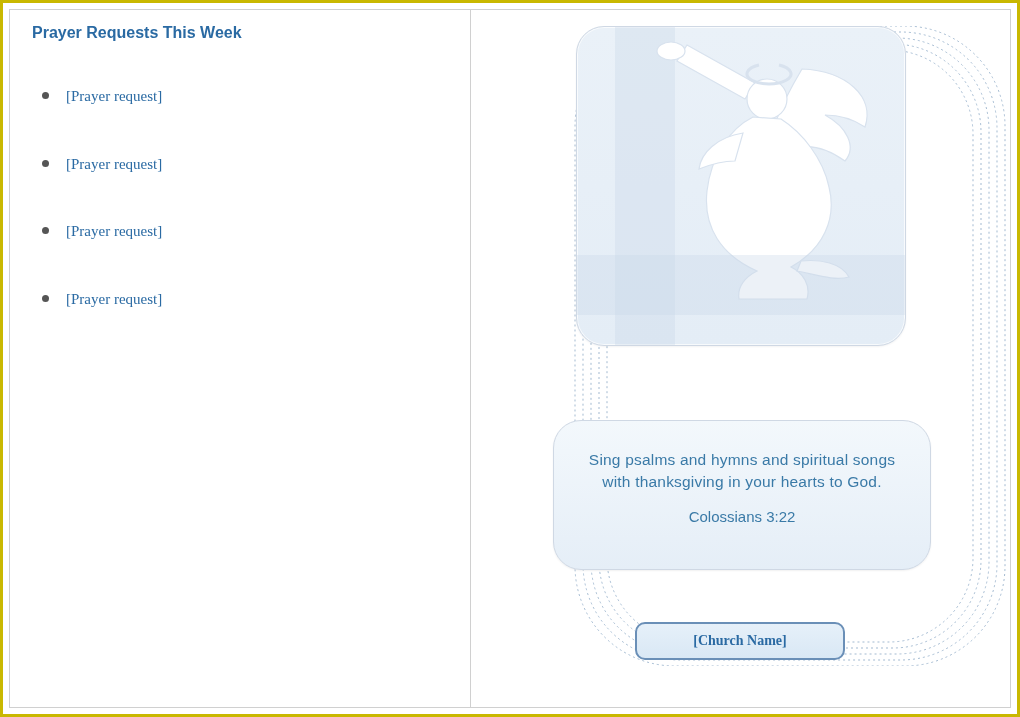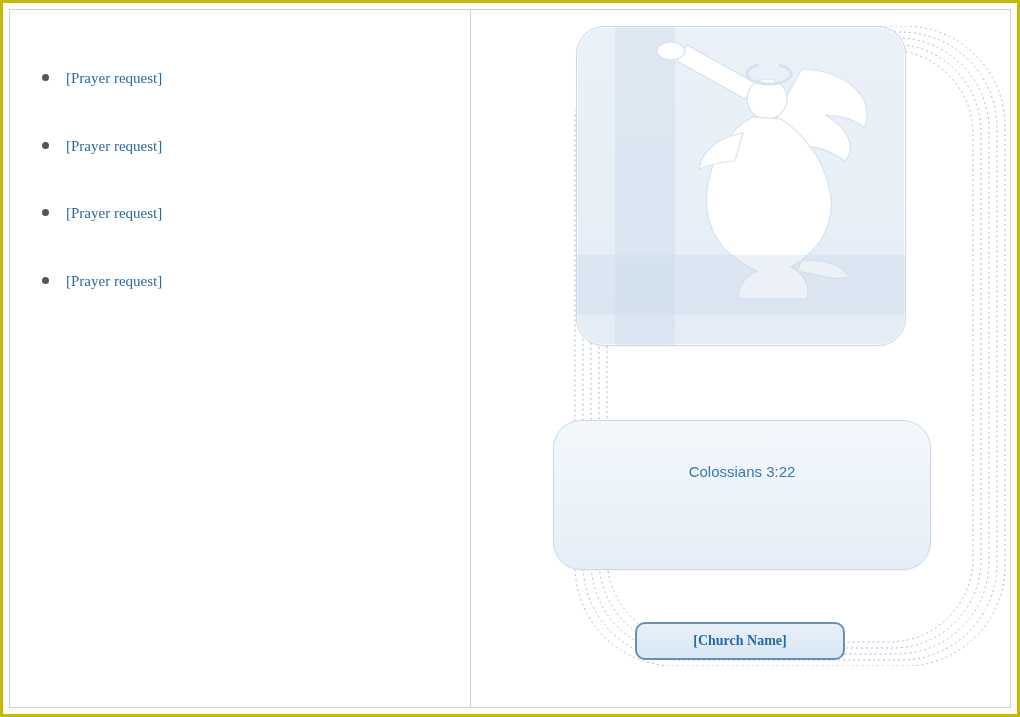--- a/index.html
+++ b/index.html
@@ -146,20 +146,21 @@
     font-size: 14px;
   }
 </style>
 </head>
 <body>
 
 <div class="outer">
   <div class="inner">
 
     <div class="left-panel">
+      <div class="section-title">Prayer Requests This Week</div>
       <ul class="req-list">
         <li>[Prayer request]</li>
         <li>[Prayer request]</li>
         <li>[Prayer request]</li>
         <li>[Prayer request]</li>
       </ul>
       <div class="watermark"></div>
     </div>
 
     <div class="divider"></div>
@@ -185,20 +186,21 @@
             <circle cx="120" cy="58" r="20"></circle>
             <path d="M112 24  A 22 10 0 1 0 132 24" fill="none" stroke="#d8e2ee" stroke-width="3"></path>
             <path d="M106 76  C 82 88, 64 116, 60 150  C 56 186, 74 214, 110 230  C 98 236, 90 246, 92 258  L 160 258  C 164 244, 156 232, 144 226  C 176 208, 190 178, 182 146  C 176 118, 156 92, 134 78 Z"></path>
             <path d="M96 92  C 70 96, 54 112, 52 128  C 62 124, 76 120, 88 120 Z"></path>
             <path d="M150 230  C 170 234, 188 240, 202 236  C 194 222, 174 218, 154 220 Z"></path>
           </g>
         </svg>
       </div>
 
       <div class="verse-card">
+        <div class="verse-text">Sing psalms and hymns and spiritual songs with thanksgiving in your hearts to God.</div>
         <div class="verse-cite">Colossians 3:22</div>
       </div>
 
       <div class="church-card">
         <div class="church-name">[Church Name]</div>
       </div>
 
     </div>
   </div>
 </div>

